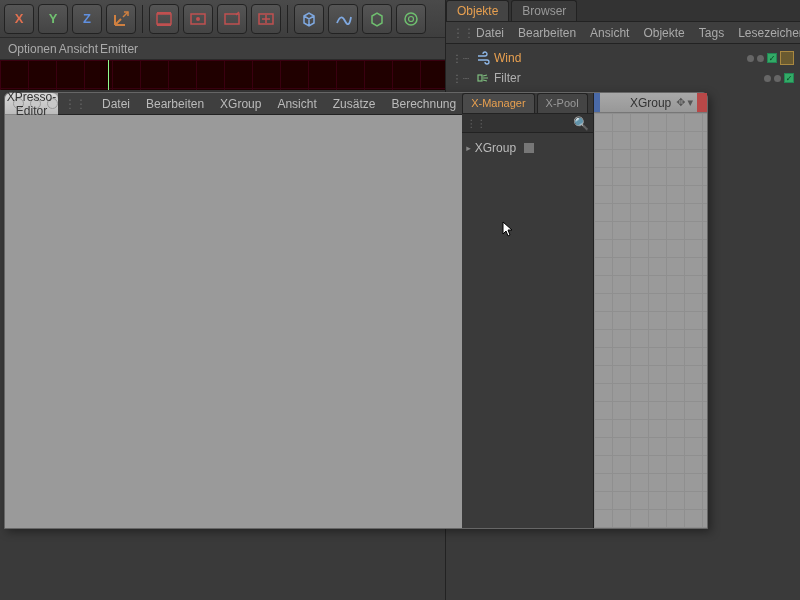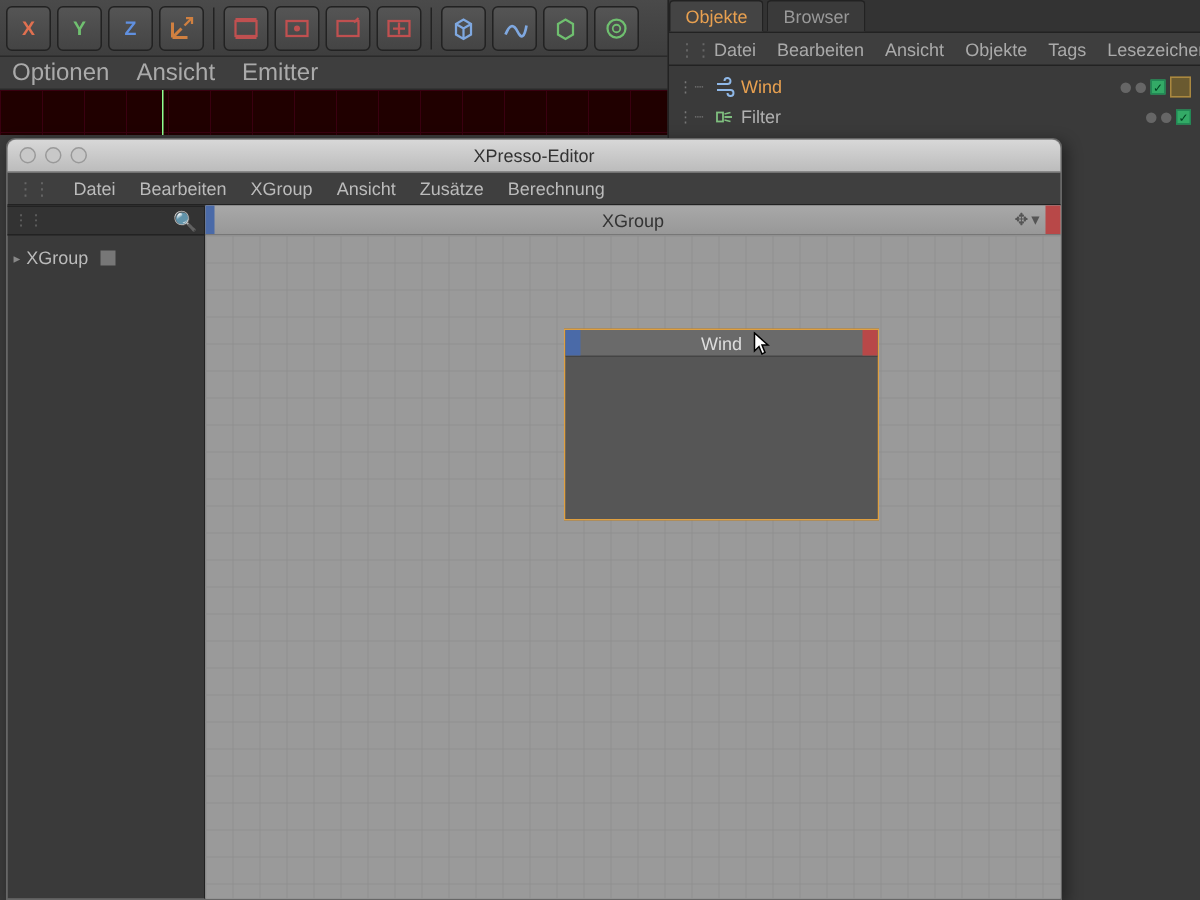--- a/index.html
+++ b/index.html
@@ -21,22 +21,22 @@
   .tool-btn.axis-z { color:#6090e0; font-weight:bold; font-size:13px;}
   .tool-btn.orange svg{ stroke:#d08040; fill:none;}
   .tool-sep { width:1px; height:28px; background:#222; margin:0 2px;}
   .red-film { color:#d05050; }
   .cube-ico { color:#7fa8e0; }
   .green-ico { color:#6fbf6f; }
 
   
   .sub-toolbar {
     height: 22px; background: #3e3e3e; border-bottom:1px solid #2a2a2a;
-    display:flex; align-items:center; gap:18px; padding:0 8px;
-    font-size:16px; color:#aaa;
+    display:flex; align-items:center; gap:2px; padding:0 8px;
+    font-size:12px; color:#aaa;
   }
 
   
   .viewport-strip {
     height: 30px; background:#200000;
     background-image:
       linear-gradient(#3a0010 1px, transparent 1px),
       linear-gradient(90deg,#3a0010 1px, transparent 1px);
     background-size: 28px 28px;
     position:relative;
@@ -69,24 +69,24 @@
   .obj-row .nm.sel{ color:#e8a050; }
   .obj-row .dots-right{ margin-left:auto; display:flex; gap:3px; align-items:center;}
   .tiny-dot{ width:7px; height:7px; border-radius:50%; background:#666;}
   .tiny-chk{ width:10px; height:10px; background:#3a6; border:1px solid #285; font-size:8px; color:#042; display:flex; align-items:center; justify-content:center;}
   .tiny-tag{ width:14px; height:14px; background:#6a5a30; border:1px solid #aa8840;}
   .below-objs { margin-top:6px; height:18px; display:flex; gap:4px; padding-left:140px;}
   .mini-ico { width:16px; height:16px; background:#555; border-radius:2px; }
 
   
   .xp-window {
-    position:absolute; left:4px; top:92px; width:704px; height:508px;
+    position:absolute; left:4px; top:92px; width:704px; height:437px;
     background:#9a9a9a; border:1px solid #666; border-radius:6px 6px 0 0;
     box-shadow: 3px 3px 10px rgba(0,0,0,.4);
-    display:flex; flex-direction:column;
+    display:flex; flex-direction:row;
   }
   .xp-titlebar{
     height:22px; background:linear-gradient(#d8d8d8,#bcbcbc);
     border-bottom:1px solid #888; border-radius:6px 6px 0 0;
     display:flex; align-items:center; position:relative;
   }
   .traffic { display:flex; gap:6px; padding-left:8px;}
   .tl{ width:11px; height:11px; border-radius:50%; background:#c8c8c8; border:1px solid #999;}
   .xp-title{ position:absolute; left:0; right:0; text-align:center; font-size:12px; color:#333;}
   .xp-menubar{
@@ -291,20 +291,24 @@
     <span>Datei</span>
     <span>Bearbeiten</span>
     <span>XGroup</span>
     <span>Ansicht</span>
     <span>Zusätze</span>
     <span>Berechnung</span>
   </div>
   <div class="xp-body">
 
     <div class="xp-left">
+      <div class="xp-left-tabs">
+        <div class="xp-left-tab active">X-Manager</div>
+        <div class="xp-left-tab">X-Pool</div>
+      </div>
       <div class="xp-search-row">
         <span class="sgrip">⋮⋮</span>
         <span class="mag">🔍</span>
       </div>
       <div class="xp-tree">
         <div class="xp-tree-row">
           <span class="tri">▸</span>
           <span>XGroup</span>
           <span class="sq"></span>
         </div>

